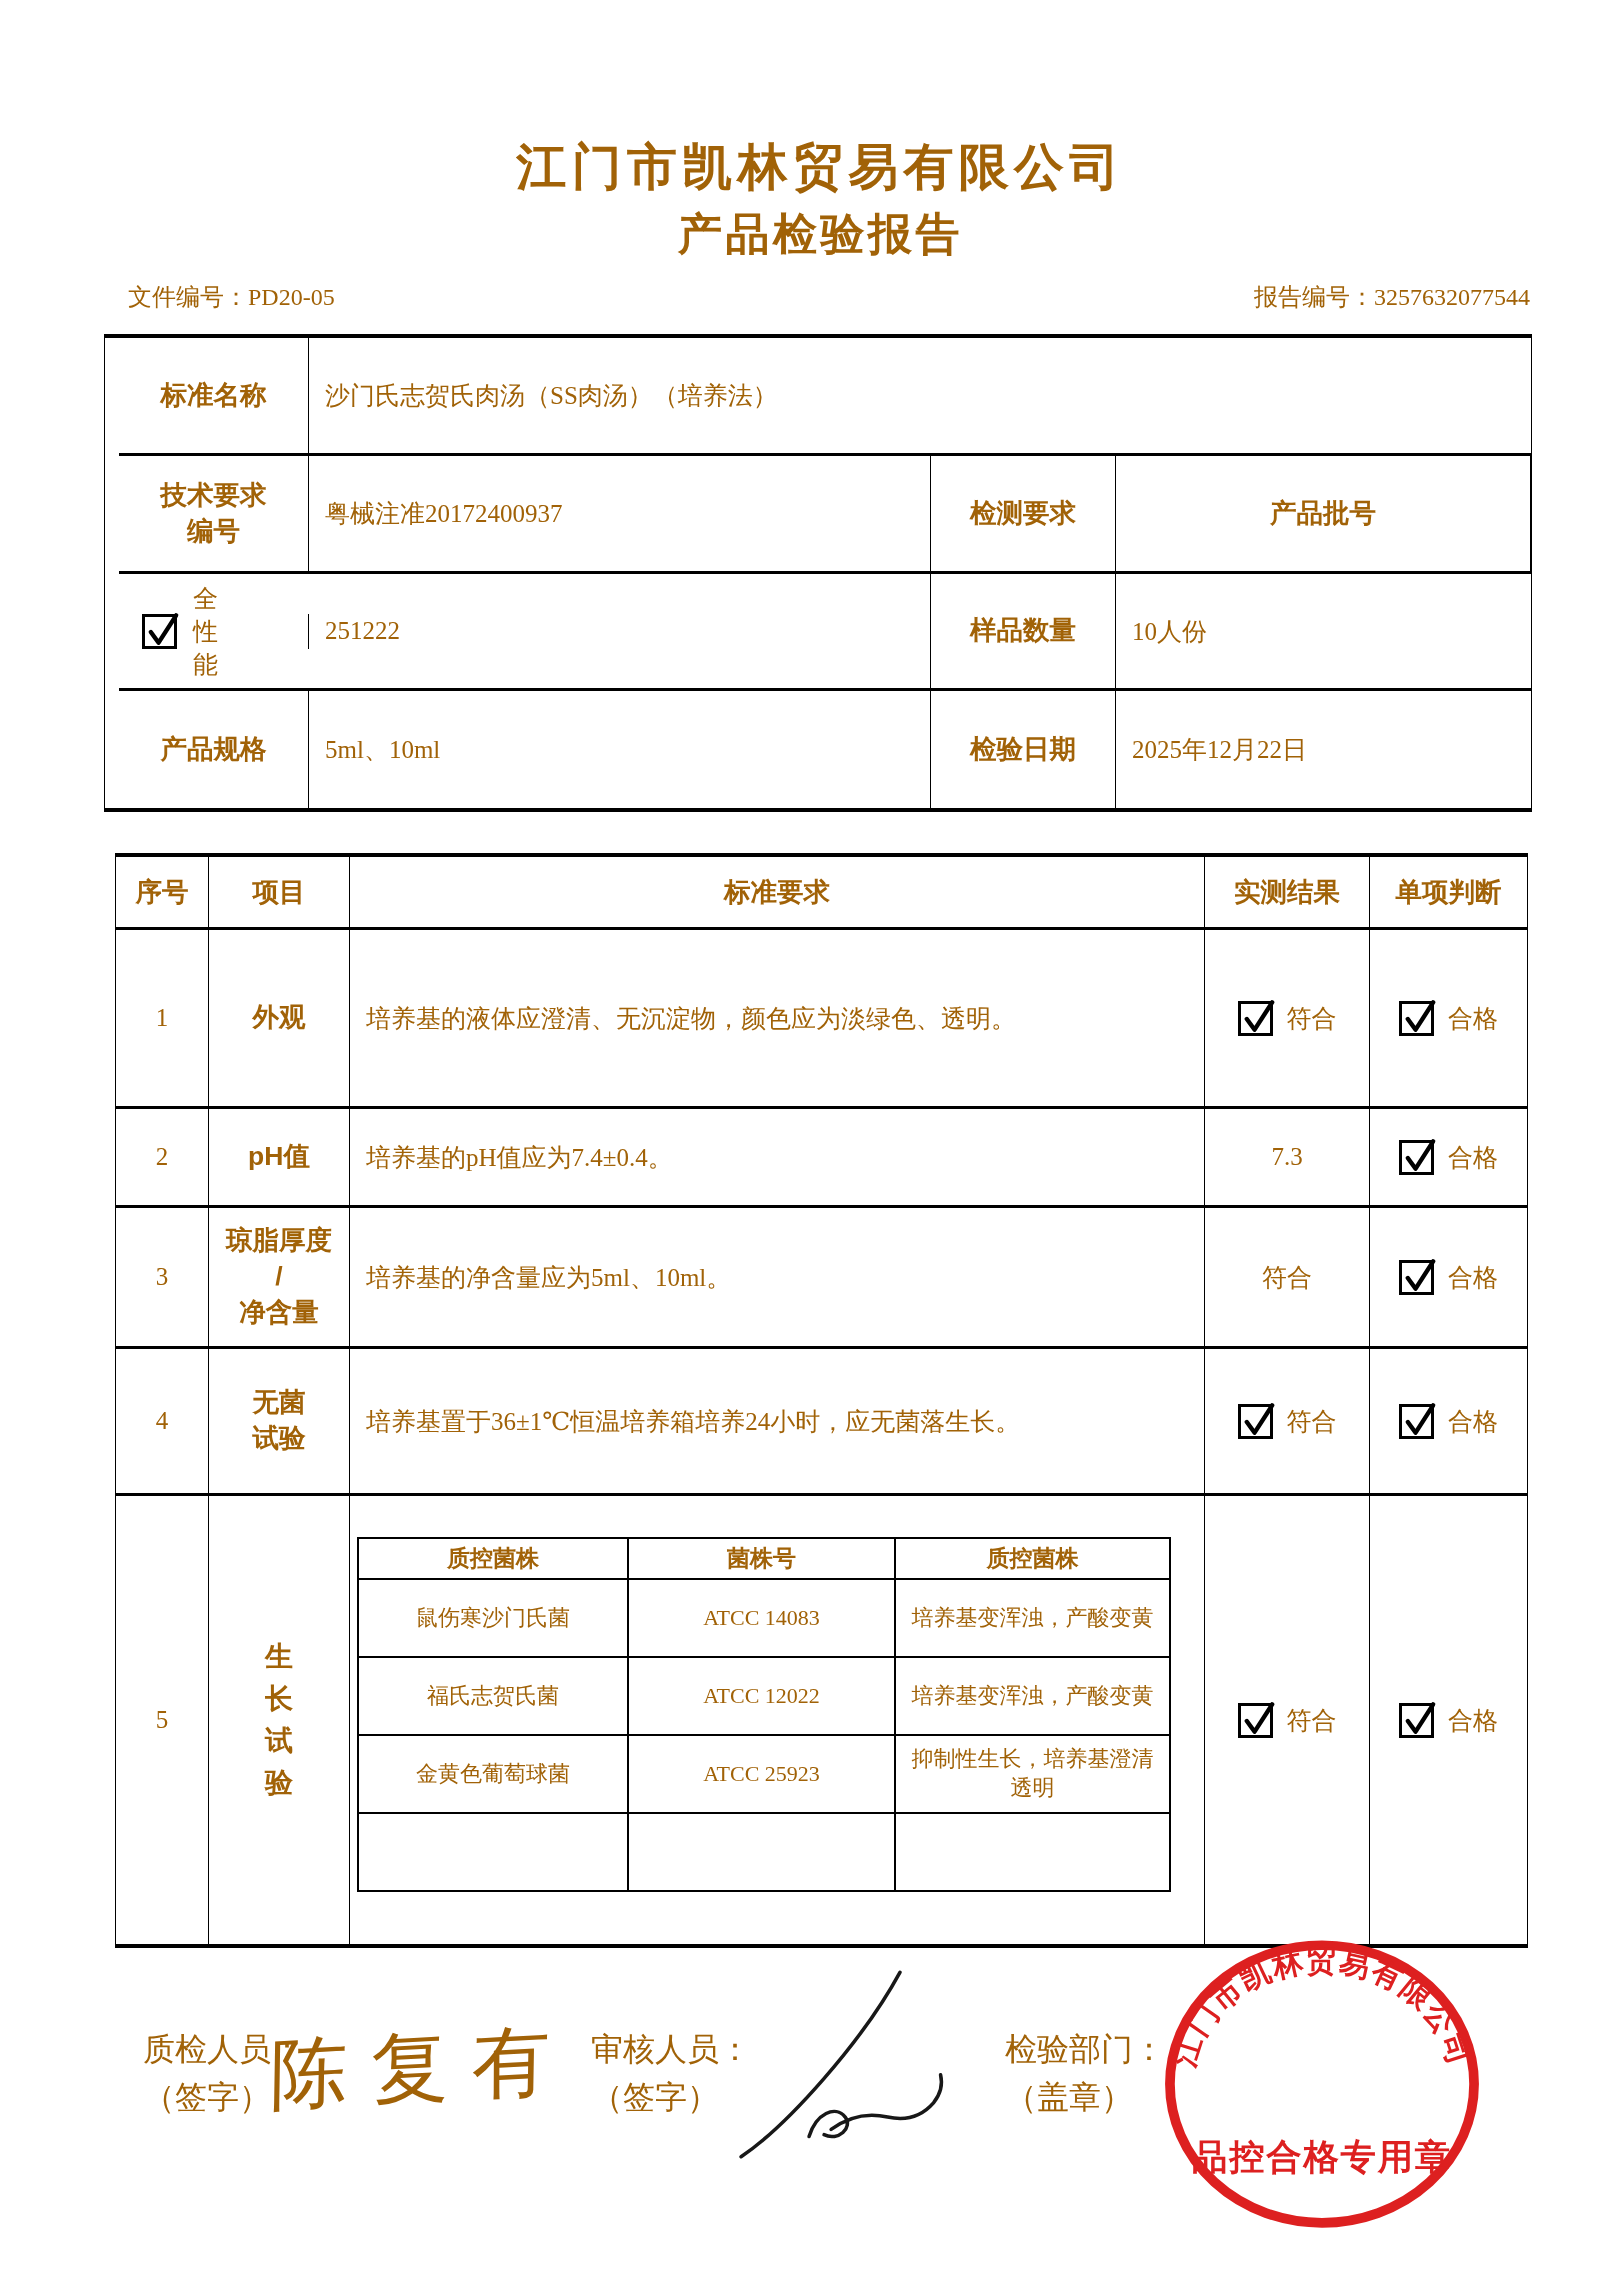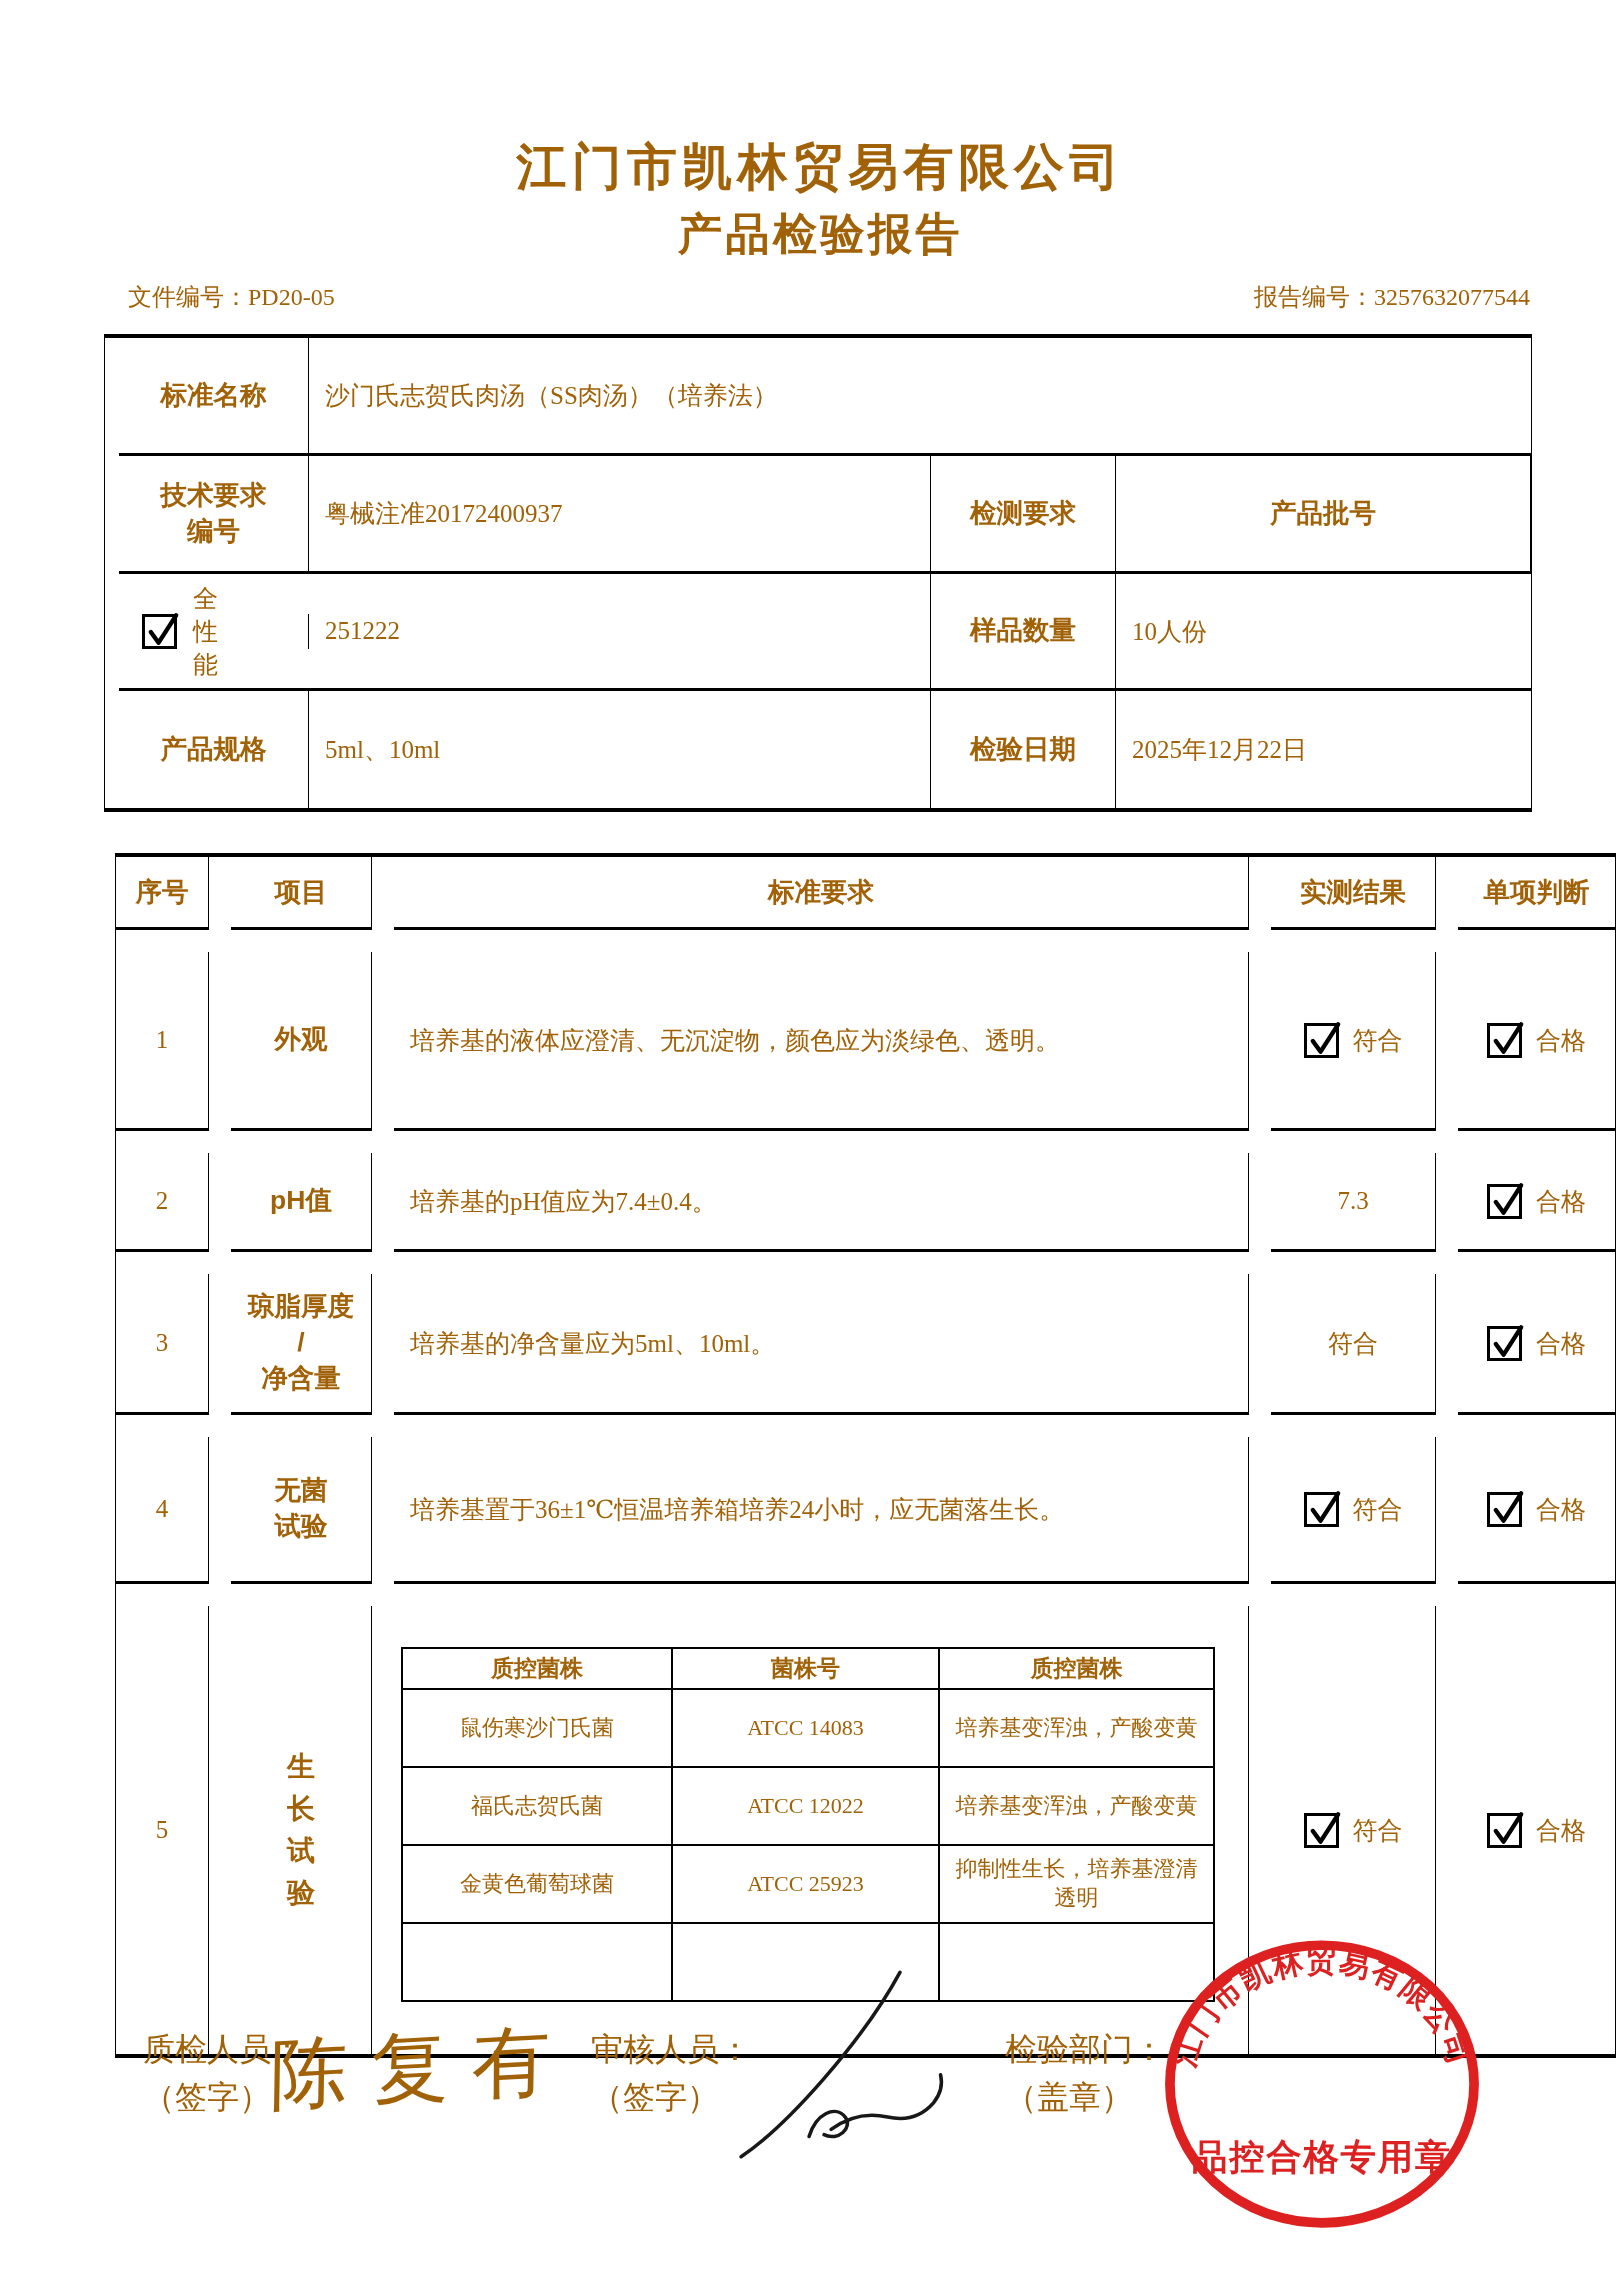--- a/index.html
+++ b/index.html
@@ -74,21 +74,21 @@
     <div class="c val left">251222</div>
     <div class="c lab">样品数量</div>
     <div class="c val left lc">10人份</div>
 
     <div class="c lab lr">产品规格</div>
     <div class="c val left lr">5ml、10ml</div>
     <div class="c lab lr">检验日期</div>
     <div class="c val left lc lr">2025年12月22日</div>
   </div>
 
-  <div class="grid" style="left:115px;top:853px;grid-template-columns:93px 141px 855px 165px 157px;grid-template-rows:73px 179px 99px 141px 147px 448px;gap:22px;">
+  <div class="grid" style="left:115px;top:853px;grid-template-columns:93px 141px 855px 165px 157px;grid-template-rows:73px 179px 99px 141px 147px 448px;">
 
     <div class="c hdr">序号</div>
     <div class="c hdr">项目</div>
     <div class="c hdr">标准要求</div>
     <div class="c hdr">实测结果</div>
     <div class="c hdr lc">单项判断</div>
 
     <div class="c val">1</div>
     <div class="c lab">外观</div>
     <div class="c val left">培养基的液体应澄清、无沉淀物，颜色应为淡绿色、透明。</div>

